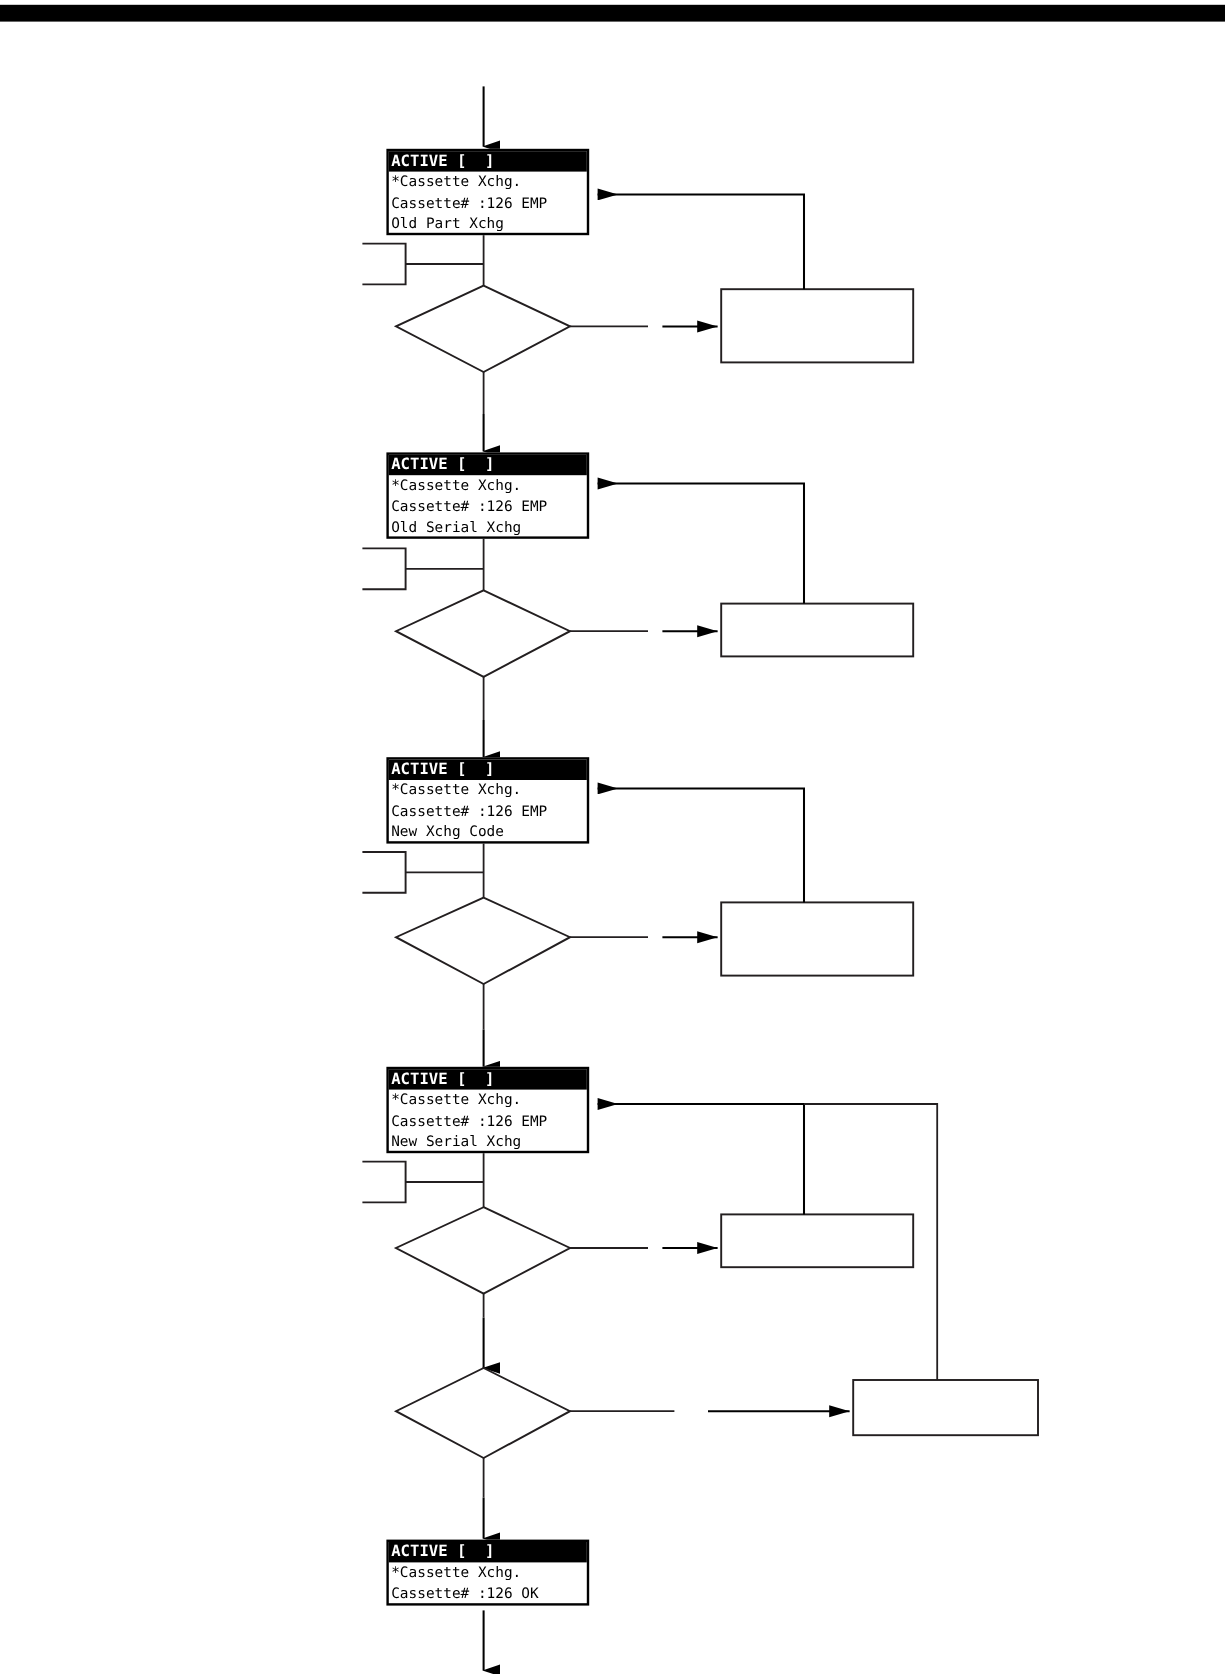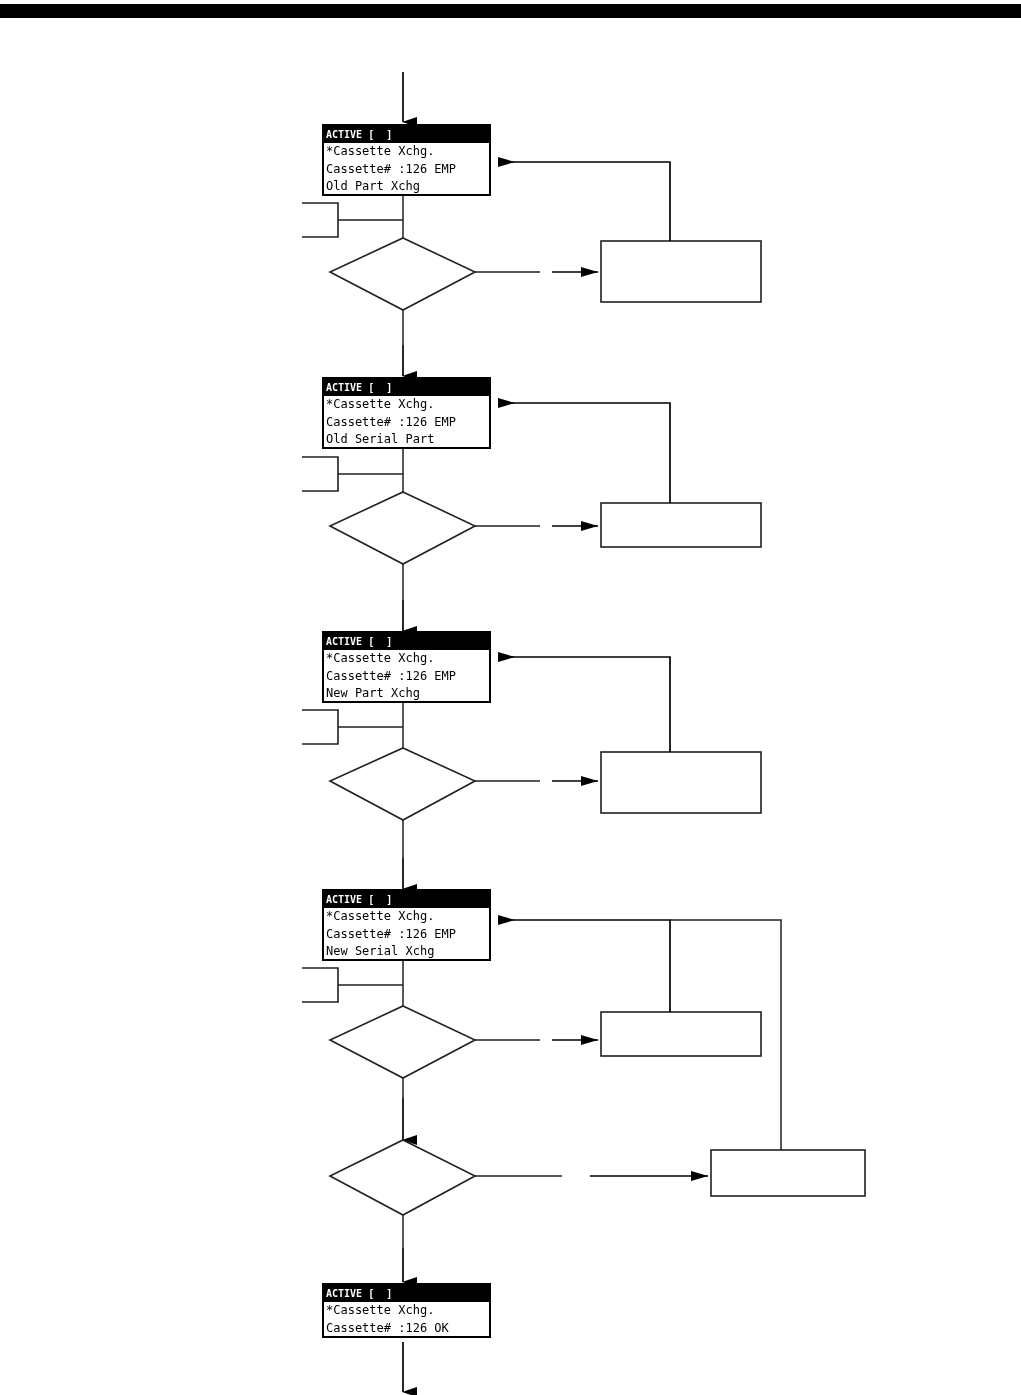--- a/index.html
+++ b/index.html
@@ -43,21 +43,21 @@
     box-sizing: border-box;
     border: 2px solid #000000;
     background: #ffffff;
     padding: 0;
   }
   .lcd-title {
     background: #000000;
     color: #ffffff;
     font-family: "DejaVu Sans Mono", monospace;
     font-weight: bold;
-    font-size: 10px;
+    font-size: 13px;
     line-height: 17px;
     height: 17px;
     letter-spacing: 0px;
     padding-left: 2px;
     white-space: pre;
     overflow: hidden;
   }
   .lcd-line {
     color: #000000;
     font-family: "DejaVu Sans Mono", monospace;
@@ -174,28 +174,28 @@
     <div class="lcd-title">ACTIVE [  ]</div>
     <div class="lcd-line">*Cassette Xchg.</div>
     <div class="lcd-line">Cassette# :126 EMP</div>
     <div class="lcd-line">Old Part Xchg</div>
   </div>
 
   <div class="lcd-box" style="left:322px; top:377px; width:169px; height:72px;">
     <div class="lcd-title">ACTIVE [  ]</div>
     <div class="lcd-line">*Cassette Xchg.</div>
     <div class="lcd-line">Cassette# :126 EMP</div>
-    <div class="lcd-line">Old Serial Part</div>
+    <div class="lcd-line">Old Serial Xchg</div>
   </div>
 
   <div class="lcd-box" style="left:322px; top:631px; width:169px; height:72px;">
     <div class="lcd-title">ACTIVE [  ]</div>
     <div class="lcd-line">*Cassette Xchg.</div>
     <div class="lcd-line">Cassette# :126 EMP</div>
-    <div class="lcd-line">New Part Xchg</div>
+    <div class="lcd-line">New Xchg Code</div>
   </div>
 
   <div class="lcd-box" style="left:322px; top:889px; width:169px; height:72px;">
     <div class="lcd-title">ACTIVE [  ]</div>
     <div class="lcd-line">*Cassette Xchg.</div>
     <div class="lcd-line">Cassette# :126 EMP</div>
     <div class="lcd-line">New Serial Xchg</div>
   </div>
 
   <div class="lcd-box" style="left:322px; top:1283px; width:169px; height:55px;">

